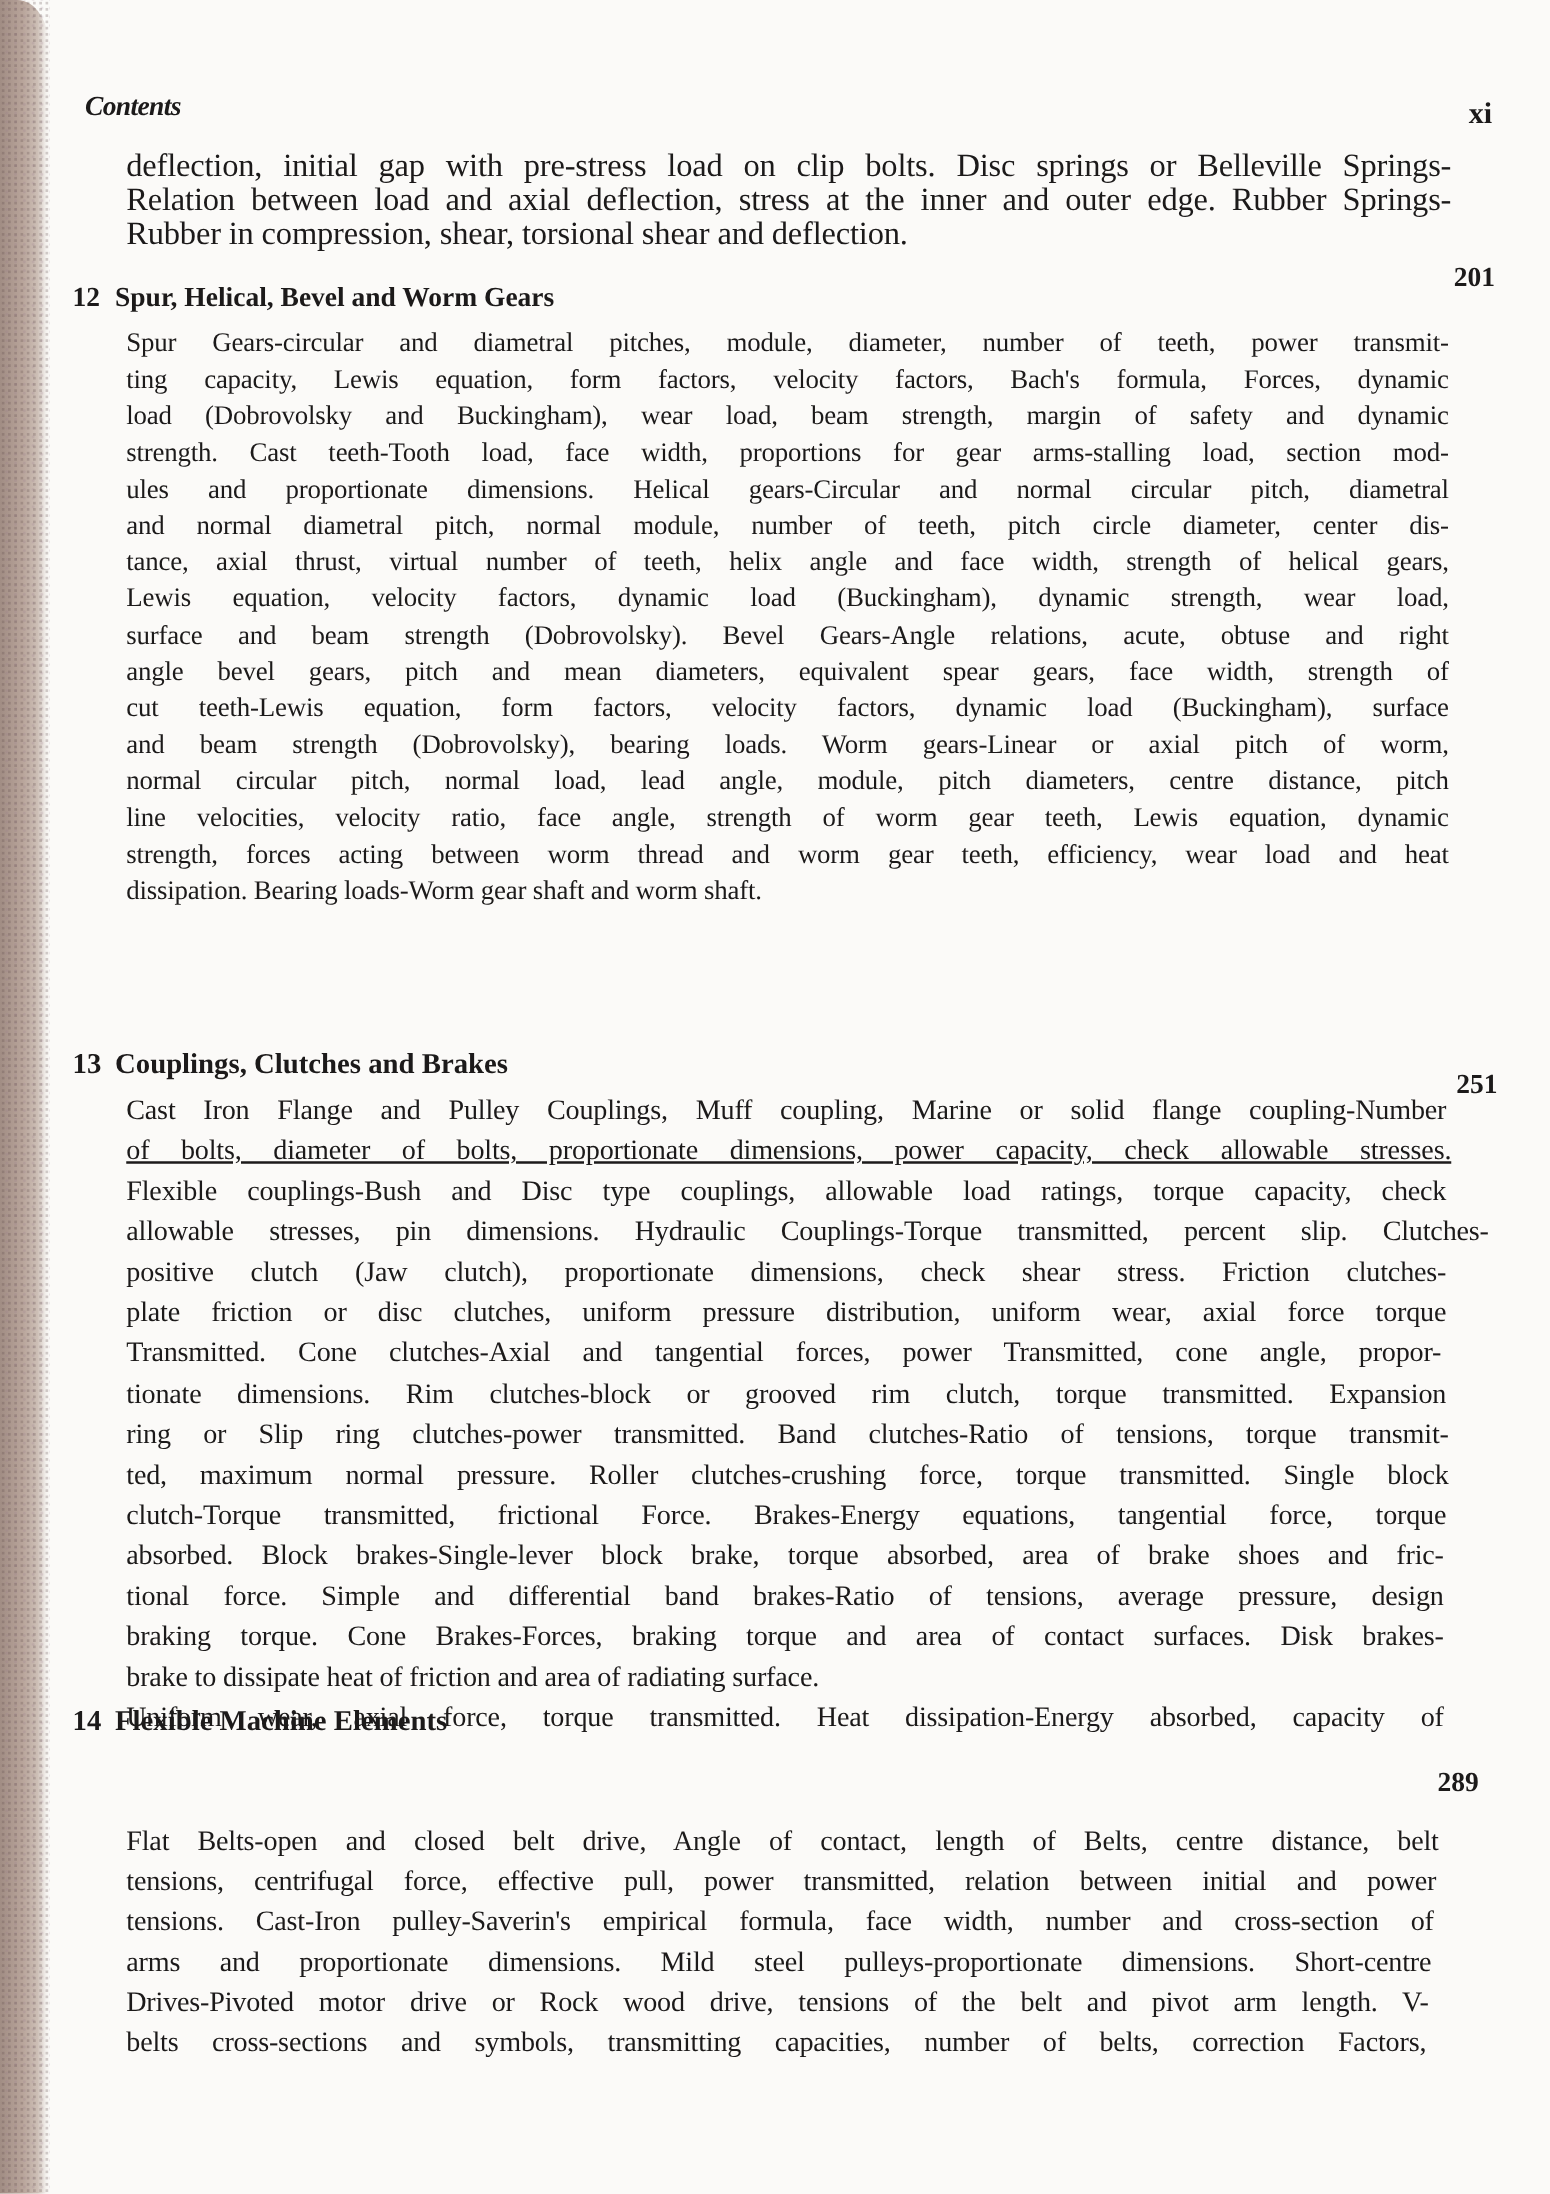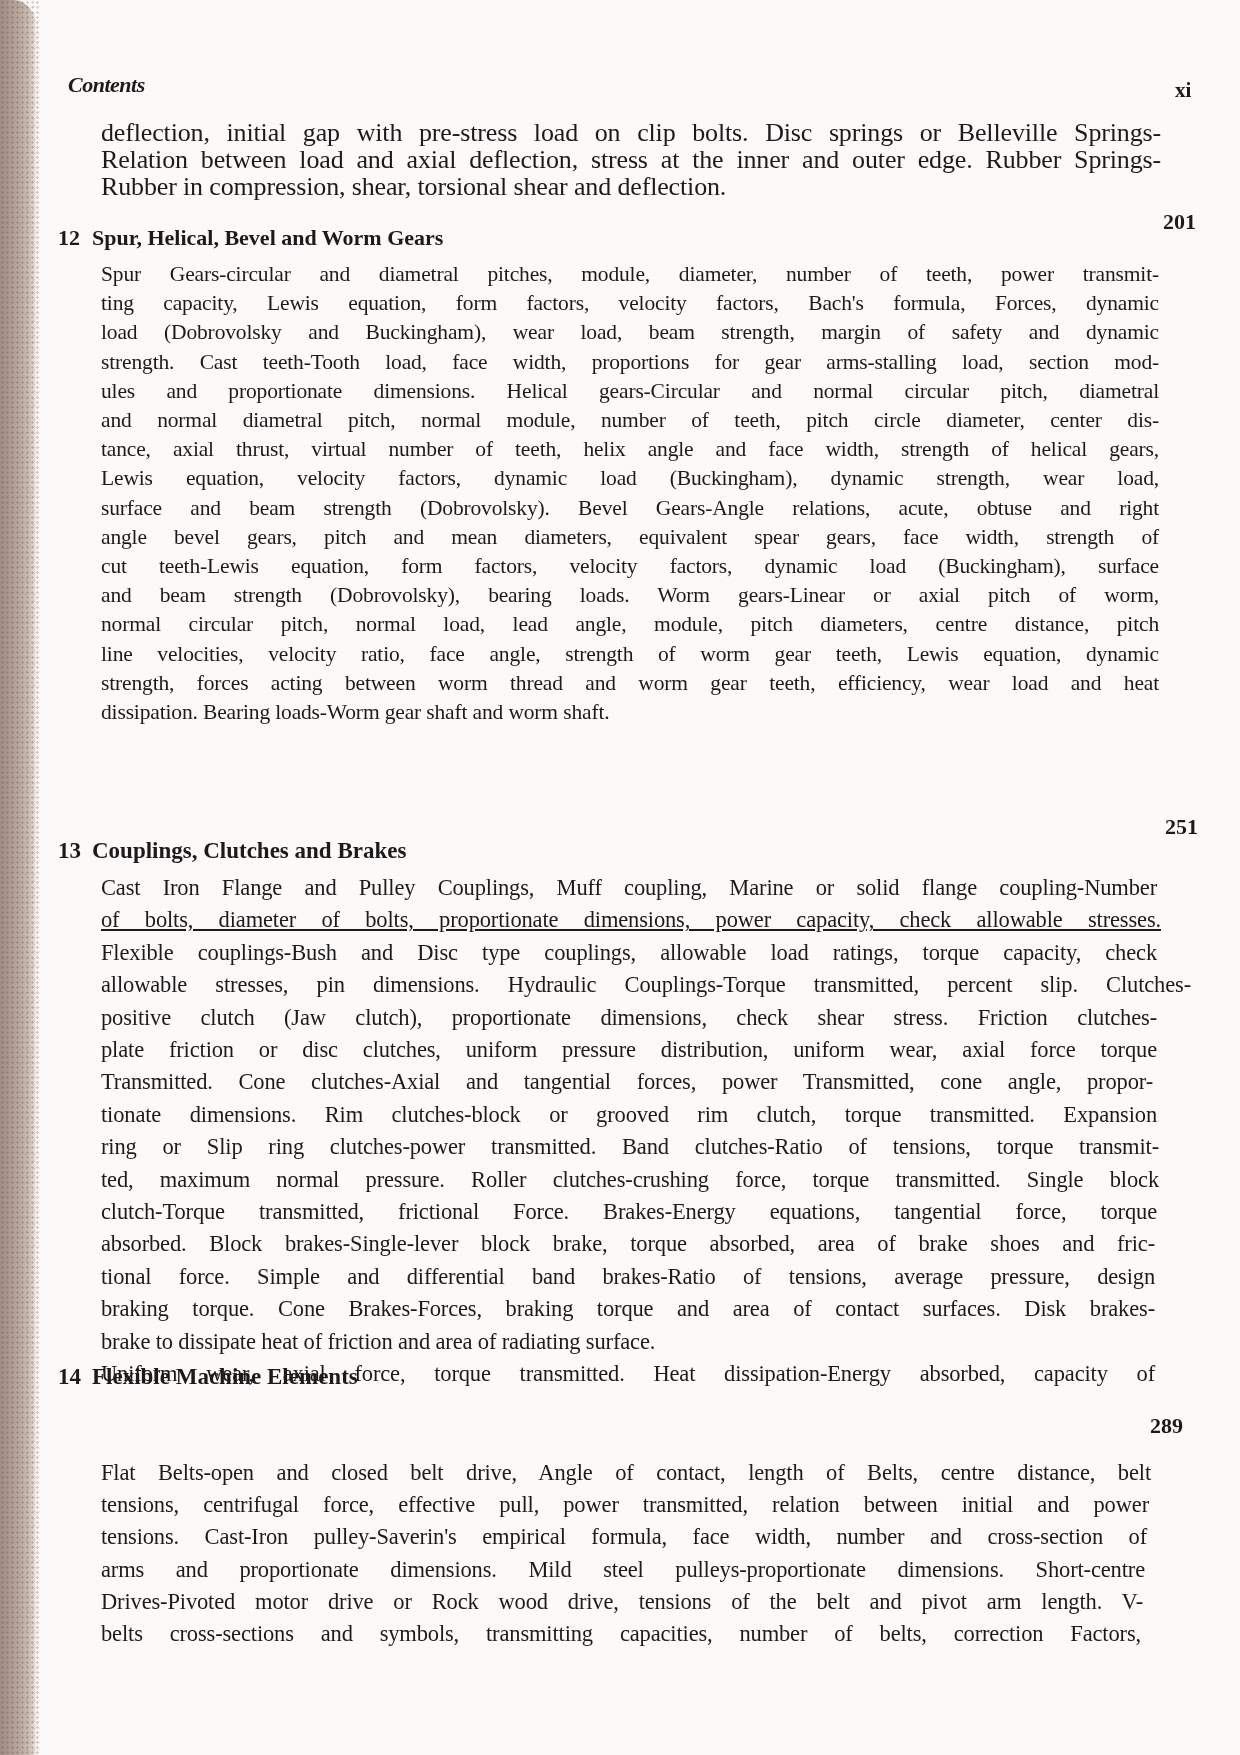--- a/index.html
+++ b/index.html
@@ -49,21 +49,21 @@
       font-style: italic;
       font-weight: bold;
       font-size: 22px;
       letter-spacing: -0.5px;
     }
     .folio {
       position: absolute;
       left: 1175px;
       top: 78px;
       font-weight: bold;
-      font-size: 21px;
+      font-size: 24px;
     }
     .lines {
       position: absolute;
       left: 101px;
       font-size: 22.5px;
       line-height: 30.5px;
       letter-spacing: -0.15px;
     }
     .line {
       display: block;
@@ -126,21 +126,21 @@
     <span class="line justify" style="width:1058px;">and beam strength (Dobrovolsky), bearing loads.  Worm gears-Linear or axial pitch of worm,</span>
     <span class="line justify" style="width:1058px;">normal circular pitch, normal load, lead angle, module, pitch diameters, centre distance, pitch</span>
     <span class="line justify" style="width:1058px;">line velocities, velocity ratio, face angle, strength of worm gear teeth, Lewis equation, dynamic</span>
     <span class="line justify" style="width:1058px;">strength, forces acting between worm thread and worm gear teeth, efficiency, wear load and heat</span>
     <span class="line">dissipation. Bearing loads-Worm gear shaft and worm shaft.</span>
   </div>
 
   <div class="chapter-head" style="top:838px;">
     <span class="num">13</span><span>Couplings, Clutches and Brakes</span>
   </div>
-  <div class="chapter-page" style="left:1165px; top:814px;">251</div>
+  <div class="chapter-page" style="left:1165px; top:854px;">251</div>
   <div class="lines" style="top:872px; font-size:22.5px; line-height:32.4px;">
     <span class="line justify" style="width:1056px;">Cast Iron Flange and Pulley Couplings, Muff coupling, Marine or solid flange coupling-Number</span>
     <span class="line justify" style="width:1060px;text-decoration:underline;">of bolts, diameter of bolts, proportionate dimensions, power capacity, check allowable stresses.</span>
     <span class="line justify" style="width:1056px;">Flexible couplings-Bush and Disc type couplings, allowable load ratings, torque capacity, check</span>
     <span class="line justify" style="width:1090px;">allowable stresses, pin dimensions. Hydraulic Couplings-Torque transmitted, percent slip. Clutches-</span>
     <span class="line justify" style="width:1056px;">positive clutch (Jaw clutch), proportionate dimensions, check shear stress.  Friction clutches-</span>
     <span class="line justify" style="width:1056px;">plate friction or disc clutches, uniform pressure distribution, uniform wear, axial force torque</span>
     <span class="line justify" style="width:1052px;">Transmitted. Cone clutches-Axial and tangential forces, power Transmitted, cone angle, propor-</span>
     <span class="line justify" style="width:1056px;">tionate dimensions.  Rim clutches-block or grooved rim clutch, torque transmitted.  Expansion</span>
     <span class="line justify" style="width:1058px;">ring or Slip ring clutches-power transmitted.  Band clutches-Ratio of tensions, torque transmit-</span>

